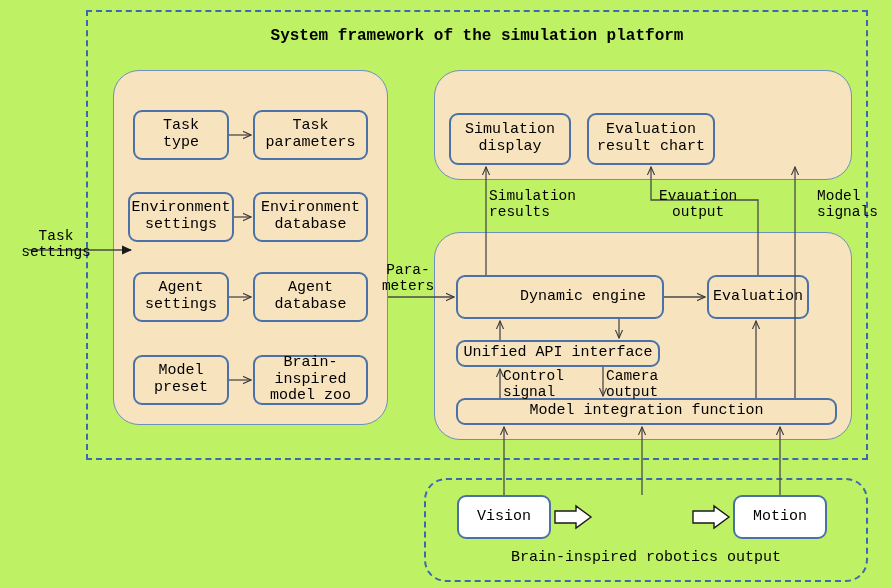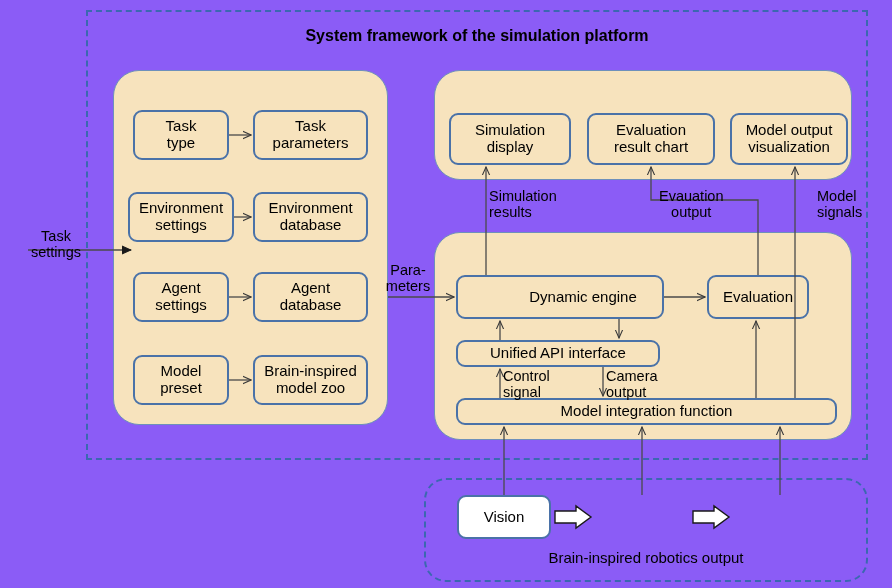--- a/index.html
+++ b/index.html
@@ -4,22 +4,22 @@
 <style>
   html, body {
     margin: 0;
     padding: 0;
     background: #ffffff;
   }
   #canvas {
     position: relative;
     width: 892px;
     height: 588px;
-    background: #8b5cf6;
-    font-family: Liberation Sans, sans-serif;
+    background: #bef264;
+    font-family: Liberation Mono, monospace;
     overflow: hidden;
   }
   svg#wires {
     position: absolute;
     left: 0; top: 0;
     width: 892px; height: 588px;
     pointer-events: none;
     z-index: 5;
   }
   
@@ -126,31 +126,31 @@
   <div class="node" style="left:253px; top:272px; width:115px; height:50px;">Agent<br>database</div>
 
   <div class="node" style="left:133px; top:355px; width:96px; height:50px;">Model<br>preset</div>
   <div class="node" style="left:253px; top:355px; width:115px; height:50px;">Brain-inspired<br>model zoo</div>
 
   <div class="panel" style="left:434px; top:70px; width:418px; height:110px;"></div>
   <div class="panel-title" style="left:434px; top:80px; width:418px;">Front-end demonstration module</div>
 
   <div class="node" style="left:449px; top:113px; width:122px; height:52px;">Simulation<br>display</div>
   <div class="node" style="left:587px; top:113px; width:128px; height:52px;">Evaluation<br>result chart</div>
-  <div class="node" style="left:730px; top:113px; width:118px; height:52px;">Model output<br>visualization</div>
 
   <div class="panel" style="left:434px; top:232px; width:418px; height:208px;"></div>
   <div class="panel-subtitle" style="left:434px; top:240px; width:418px;">Integration back-end module</div>
 
   <div class="node" style="left:456px; top:275px; width:208px; height:44px;padding-left:48px;">Dynamic engine</div>
   <div class="node" style="left:707px; top:275px; width:102px; height:44px;">Evaluation</div>
   <div class="node" style="left:456px; top:340px; width:204px; height:27px;">Unified API interface</div>
   <div class="node" style="left:456px; top:398px; width:381px; height:27px;">Model integration function</div>
 
   <div class="node white" style="left:457px; top:495px; width:94px; height:44px;">Vision</div>
+  <div class="node white" style="left:733px; top:495px; width:94px; height:44px;">Motion</div>
 
   <div class="panel-subtitle" style="left:424px; top:549px; width:444px;">Brain-inspired robotics output</div>
 
   <div class="label center" style="left:14px; top:228px; width:84px;">Task<br>settings</div>
 
   <div class="label center" style="left:378px; top:262px; width:60px;">Para-<br>meters</div>
 
   <div class="label" style="left:489px; top:188px;">Simulation<br>results</div>
 
   <div class="label" style="left:659px; top:188px;text-align:center;">Evauation<br>output</div>

